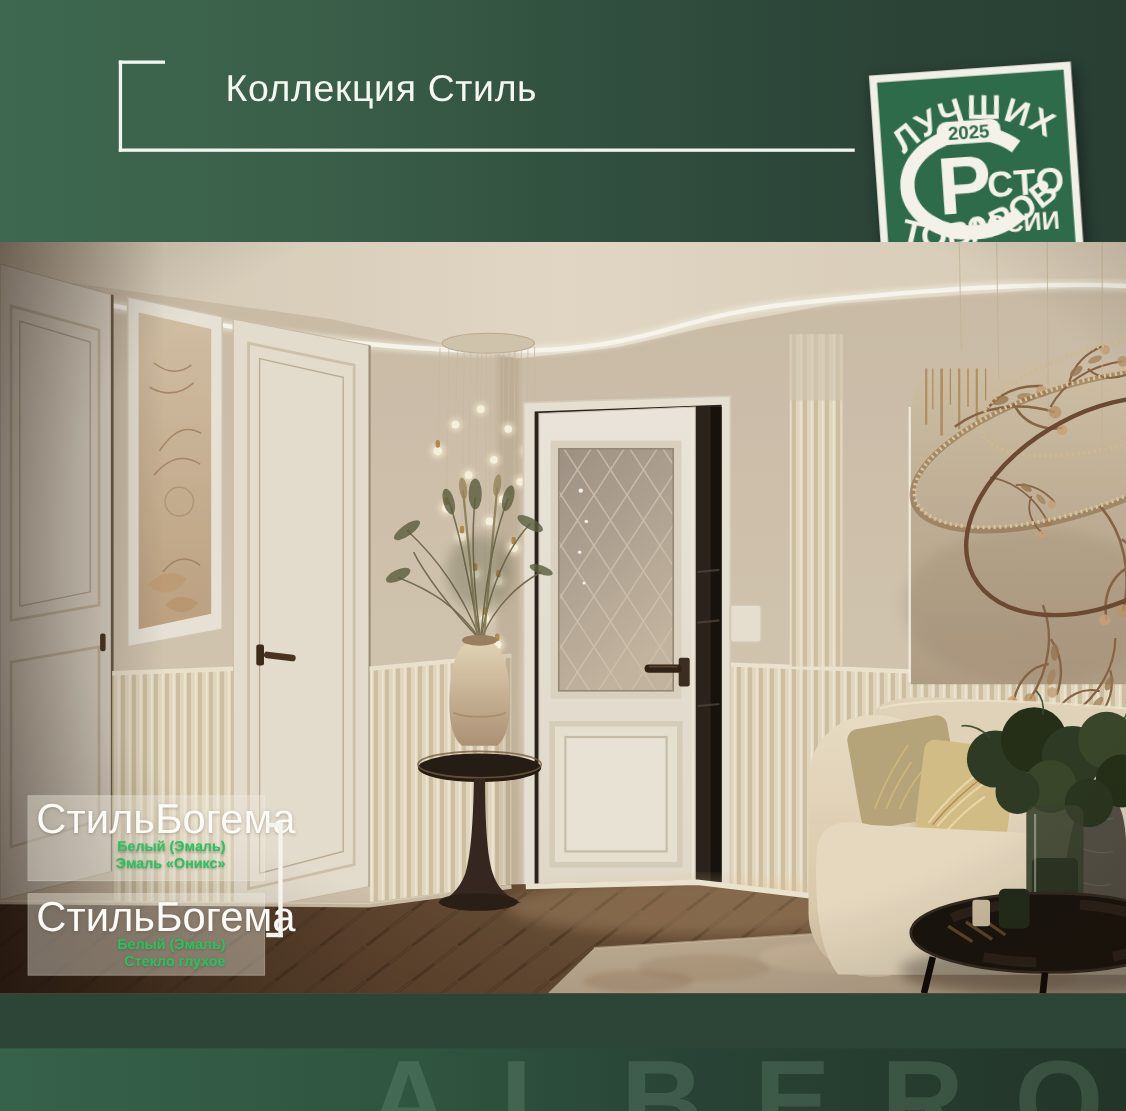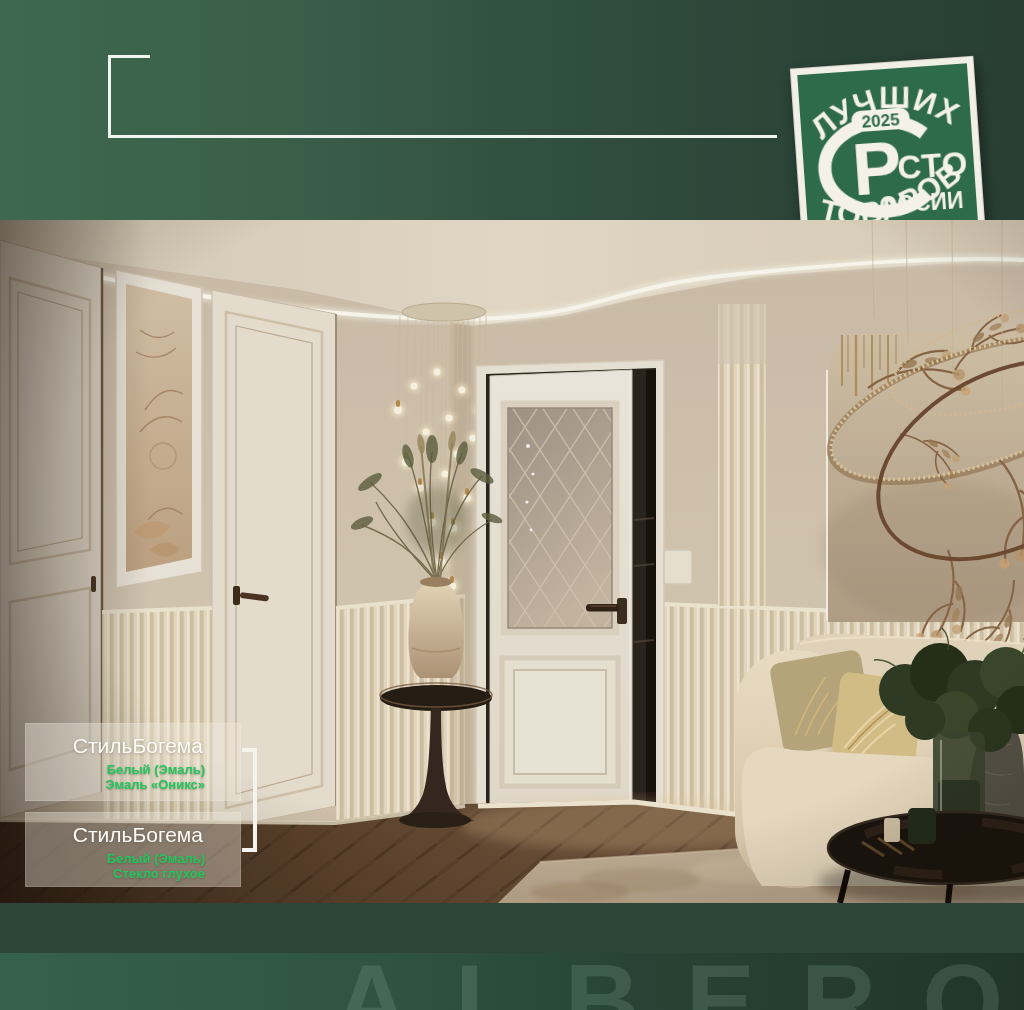--- a/index.html
+++ b/index.html
@@ -24,21 +24,21 @@
 
   
   .scene{position:absolute;left:0;top:220px;width:1024px;height:683px;display:block;}
 
   
   .plabel{position:absolute;left:25px;width:216px;background:rgba(240,234,222,.40);
     box-shadow:inset 0 0 0 1px rgba(255,255,255,.12);color:#fcfbf7;text-align:right;
     box-sizing:border-box;padding:6px 38px 6px 8px;}
   .plabel-1{top:723px;height:78px;}
   .plabel-2{top:812px;height:75px;}
-  .pname{font-size:21px;line-height:33px;font-weight:400;text-shadow:0 1px 3px rgba(80,60,40,.35);}
+  .pname{font-size:38px;line-height:33px;font-weight:400;text-shadow:0 1px 3px rgba(80,60,40,.35);}
   .psub{font-size:13px;line-height:15px;font-weight:700;margin-right:-2px;
     color:#22c55e;text-shadow:0 1px 2px rgba(80,60,40,.4);}
   .hbracket{position:absolute;left:242px;top:748px;width:15px;height:104px;
     border-top:4px solid #f4f3ee;border-right:4px solid #f4f3ee;border-bottom:4px solid #f4f3ee;
     box-sizing:border-box;}
 
   
   .bottom-band{position:absolute;left:0;top:953px;width:1024px;height:135px;overflow:hidden;
     background:linear-gradient(90deg,#36614a 0%,#2f5440 38%,#2844355 60%,#24392e 100%);
     background:linear-gradient(90deg,#36614a 0%,#2f5440 38%,#284335 62%,#223528 100%);}
@@ -47,20 +47,21 @@
 </style>
 </head>
 <body>
 
 <div class="poster">
 
   <header class="top-band">
     <div class="fr fr-v"></div>
     <div class="fr fr-top"></div>
     <div class="fr fr-bot"></div>
+    <h1 class="title">Коллекция Стиль</h1>
 
     <div class="badge">
       <svg width="184" height="184" viewBox="0 0 184 184">
         <rect x="0" y="0" width="184" height="184" fill="#f2efe7" stroke="#b9b5aa" stroke-width="1"></rect>
         <rect x="7" y="7" width="170" height="170" fill="#2e6b4a"></rect>
         <defs>
           <path id="arcTop" d="M 20,80 Q 92,16 166,74" fill="none"></path>
           <path id="arcBot" d="M 12,150 Q 82,182 172,116" fill="none"></path>
         </defs>
         <text font-size="31" font-weight="700" fill="#f4f1e8" letter-spacing="1">

